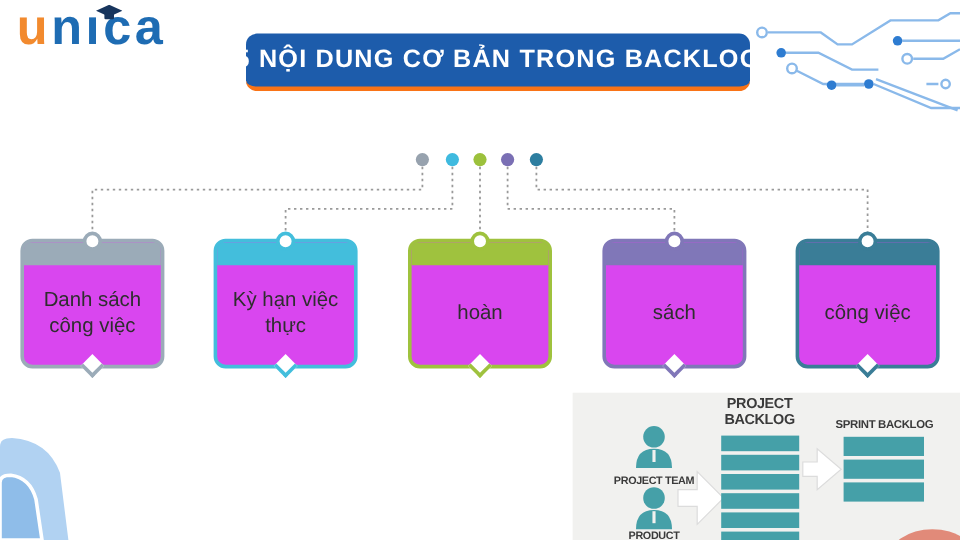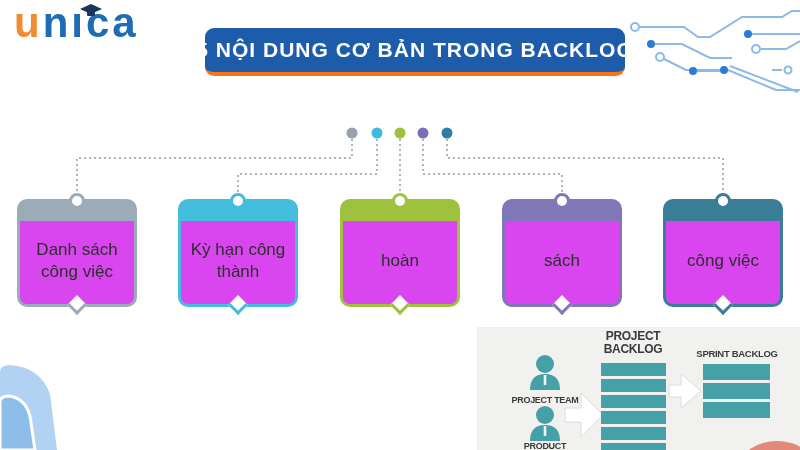--- a/index.html
+++ b/index.html
@@ -107,22 +107,22 @@
       <div>Danh sách</div>
       <div>công việc</div>
     </div>
     <div class="card-tail"></div>
   </div>
 
   <div class="card c2" style="--c: #43bedc;">
     <div class="card-pin"></div>
     <div class="card-header"></div>
     <div class="card-body">
-      <div>Kỳ hạn công</div>
-      <div>thành</div>
+      <div>Kỳ hạn việc</div>
+      <div>thực</div>
     </div>
     <div class="card-tail"></div>
   </div>
 
   <div class="card c3" style="--c: #9fc23e;">
     <div class="card-pin"></div>
     <div class="card-header"></div>
     <div class="card-body">
       <div>hoàn</div>
     </div>

